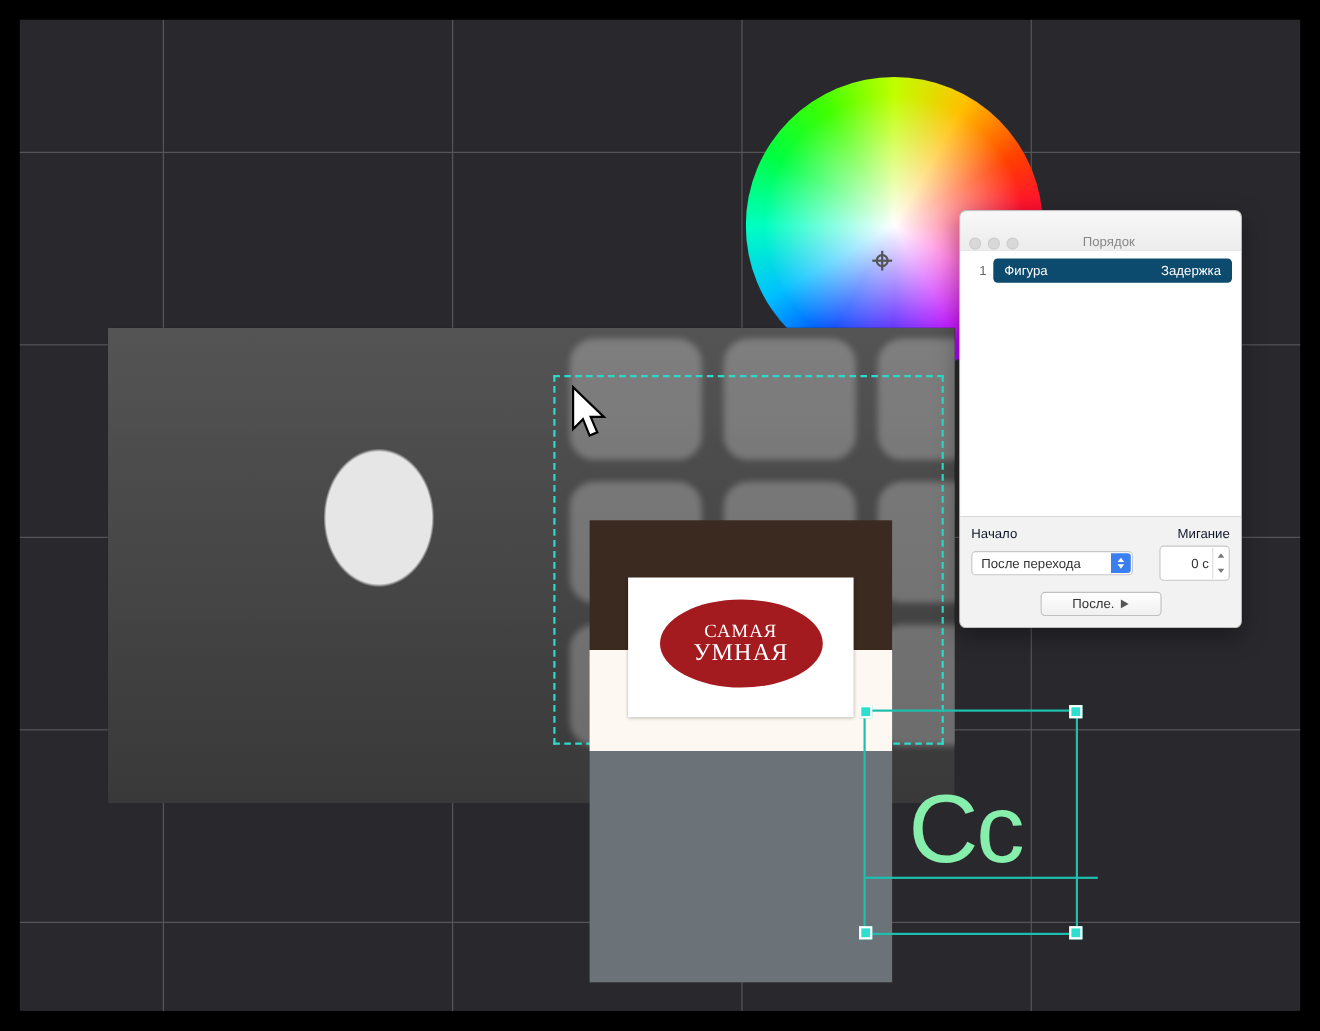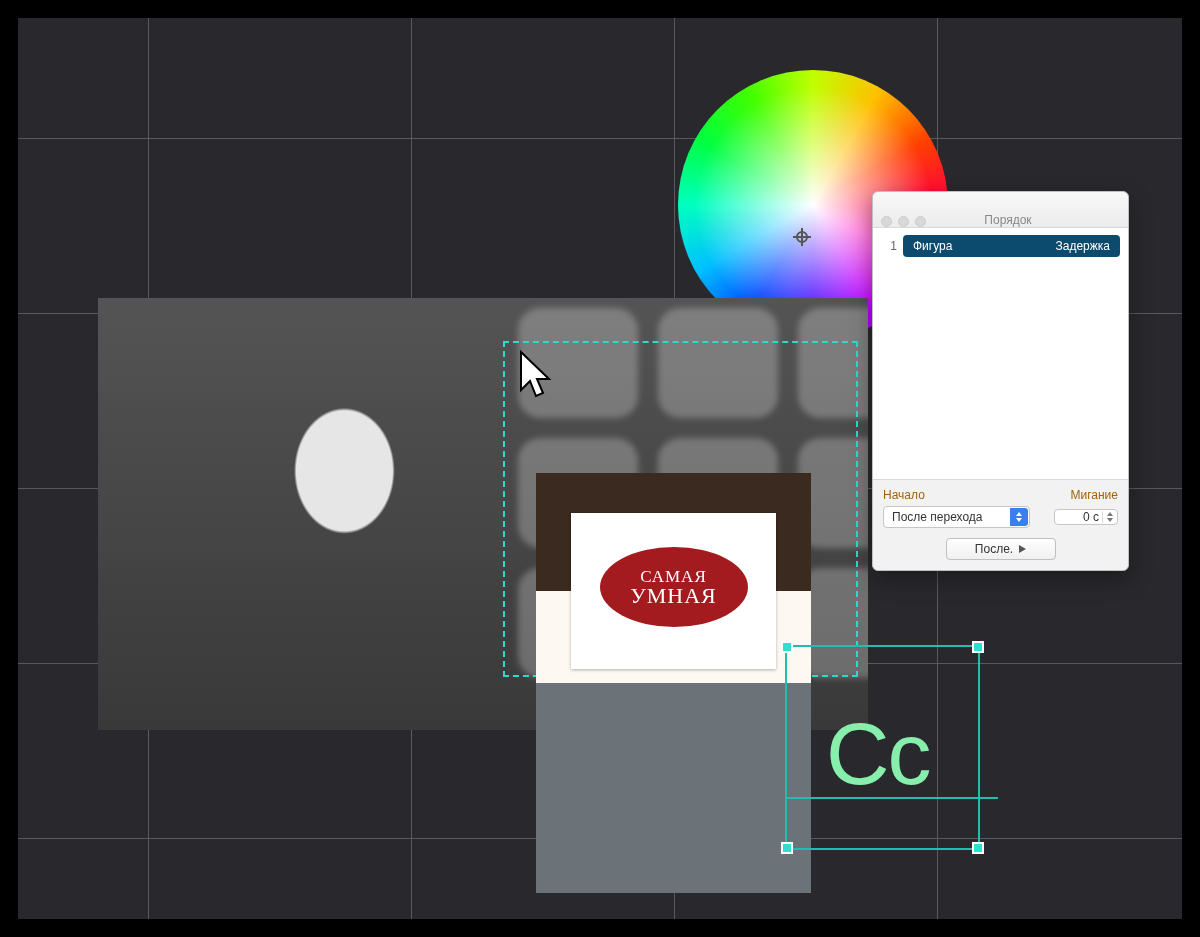--- a/index.html
+++ b/index.html
@@ -40,21 +40,21 @@
     position:absolute; width:120px; height:110px; border-radius:22px;
     background: rgba(255,255,255,0.25);
     filter: blur(3px);
   }
 
   .photo-color {
     left: 518px; top: 455px; width: 275px; height: 420px;
     background: linear-gradient(#3a2a1f 0 28%, #fdf9f2 28% 50%, #6b7278 50% 100%);
   }
   .poster {
-    position:absolute; left: 35px; top: 40px; width: 205px; height: 156px;
+    position:absolute; left: 35px; top: 52px; width: 205px; height: 127px;
     background: #fff; box-shadow: 0 1px 3px rgba(0,0,0,0.3);
   }
   .poster-oval {
     position:absolute; left:50%; top:50%; transform:translate(-50%,-55%);
     width: 148px; height: 80px; border-radius: 50%;
     background: #a31b1f;
     display:flex; flex-direction:column; align-items:center; justify-content:center;
     color:#fff; font-family: Georgia, serif; font-size: 22px; line-height:1;
     letter-spacing: 1px;
   }
@@ -151,41 +151,41 @@
     color:#fff; border-radius: 4px;
     display:flex; align-items:center; justify-content:space-between;
     padding: 0 10px; font-size: 12px;
   }
   .panel-footer {
     border-top: 1px solid #d9d9d9;
     padding: 8px 10px 10px;
     background:#f2f2f2;
     border-radius: 0 0 6px 6px;
   }
-  .footer-labels { display:flex; justify-content:space-between; font-size:12px; color:#a16207; margin-bottom:4px;}
+  .footer-labels { display:flex; justify-content:space-between; font-size:12px; color:#0f172a; margin-bottom:4px;}
   .footer-controls { display:flex; gap:24px; align-items:center;}
   .mac-select {
     flex:1; height:22px;
     background:#fff; border:1px solid #c6c6c6; border-radius:4px;
     display:flex; align-items:center; padding:0 4px 0 8px;
     font-size:12px; position:relative;
   }
   .mac-select .arrows {
     position:absolute; right:1px; top:1px; bottom:1px; width:18px;
     background:#3a7ff0; border-radius:0 3px 3px 0;
     display:flex; flex-direction:column; align-items:center; justify-content:center;
   }
   .mac-select .arrows::before,
   .mac-select .arrows::after {
     content:""; width:0; height:0; border-left:3px solid transparent; border-right:3px solid transparent;
   }
   .mac-select .arrows::before { border-bottom:4px solid #fff; margin-bottom:2px;}
   .mac-select .arrows::after  { border-top:4px solid #fff;}
   .mac-stepper {
-    width: 64px; height:16px;
+    width: 64px; height:32px;
     background:#fff; border:1px solid #c6c6c6; border-radius:4px;
     display:flex; align-items:center; justify-content:flex-end;
     padding: 0 18px 0 6px; position:relative; font-size:12px;
   }
   .mac-stepper .spin {
     position:absolute; right:1px; top:1px; bottom:1px; width:14px;
     display:flex; flex-direction:column;
     border-left:1px solid #ddd;
   }
   .mac-stepper .spin div {

